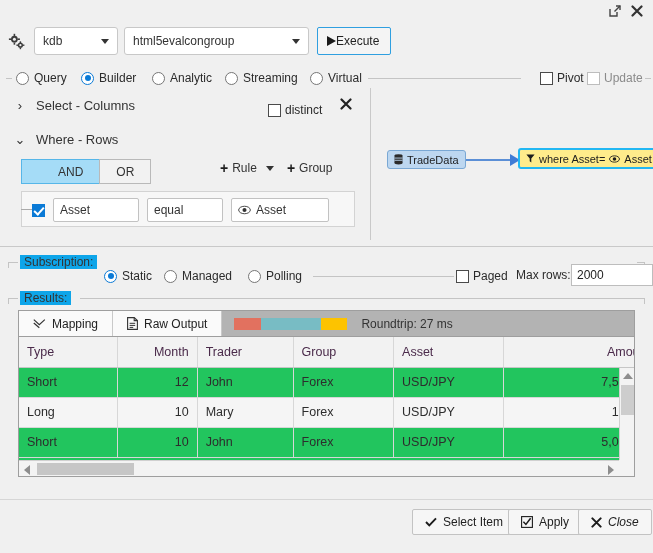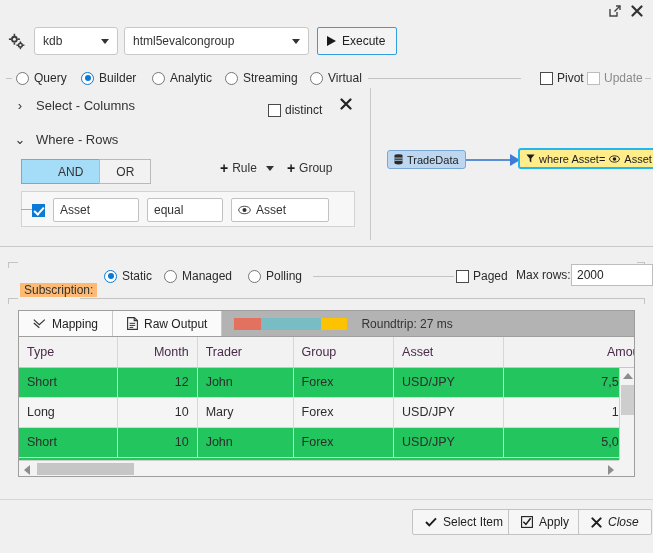--- a/index.html
+++ b/index.html
@@ -38,21 +38,21 @@
   .combo .caret {
     width: 0; height: 0; margin-left: 6px;
     border-left: 4.5px solid transparent; border-right: 4.5px solid transparent;
     border-top: 5px solid #333;
   }
   #combo-conn { left: 34px; width: 84px; }
   #combo-query { left: 124px; width: 185px; }
   .exec-btn {
     position: absolute; left: 317px; top: 0; height: 28px; padding: 0 11px 0 9px;
     background: #f4f4f4; border: 1px solid #2f9fe0; border-radius: 2px;
-    display: flex; align-items: center; gap: 6px; cursor: pointer;
+    display: flex; align-items: center; cursor: pointer;
     font-size: 12px; color: #222;
   }
   .play-tri {
     width: 0; height: 0;
     border-top: 5.5px solid transparent; border-bottom: 5.5px solid transparent;
     border-left: 9px solid #1a1a1a;
   }
 
   
   .moderow { position: absolute; top: 68px; left: 0; width: 653px; height: 22px; }
@@ -153,22 +153,22 @@
     border-left: 10px solid #3f7bd6;
   }
 
   
   .hsplit { position: absolute; top: 243px; left: 0; width: 653px; height: 8px; }
   .hsplit i { position: absolute; top: 3px; left: 0; width: 653px; height: 1px; background: #c9c9c9; }
 
   
   .subgroup { position: absolute; top: 262px; left: 8px; width: 637px; height: 30px; }
   .grp-label {
-    position: absolute; top: -7px; left: 12px; background: #fdba74;
-    padding: 0 4px; font-size: 12px; color: #333; margin-top: 28px;
+    position: absolute; top: -7px; left: 12px; background: #0ea5e9;
+    padding: 0 4px; font-size: 12px; color: #333;
   }
   .grp-line-l { position: absolute; top: 0; left: 0; width: 10px; height: 1px; background: #c4c4c4; }
   .grp-line-r { position: absolute; top: 0; right: 0; width: 8px; height: 1px; background: #c4c4c4; }
   .grp-corner-l { position: absolute; top: 0; left: 0; width: 1px; height: 6px; background: #c4c4c4; }
   .grp-corner-r { position: absolute; top: 0; right: 0; width: 1px; height: 6px; background: #c4c4c4; }
 
   .maxrows-lbl { position: absolute; top: 6px; left: 508px; font-size: 12px; }
   .maxrows-input {
     position: absolute; top: 2px; left: 563px; width: 82px; height: 22px;
     background: #fff; border: 1px solid #bdbdbd;

